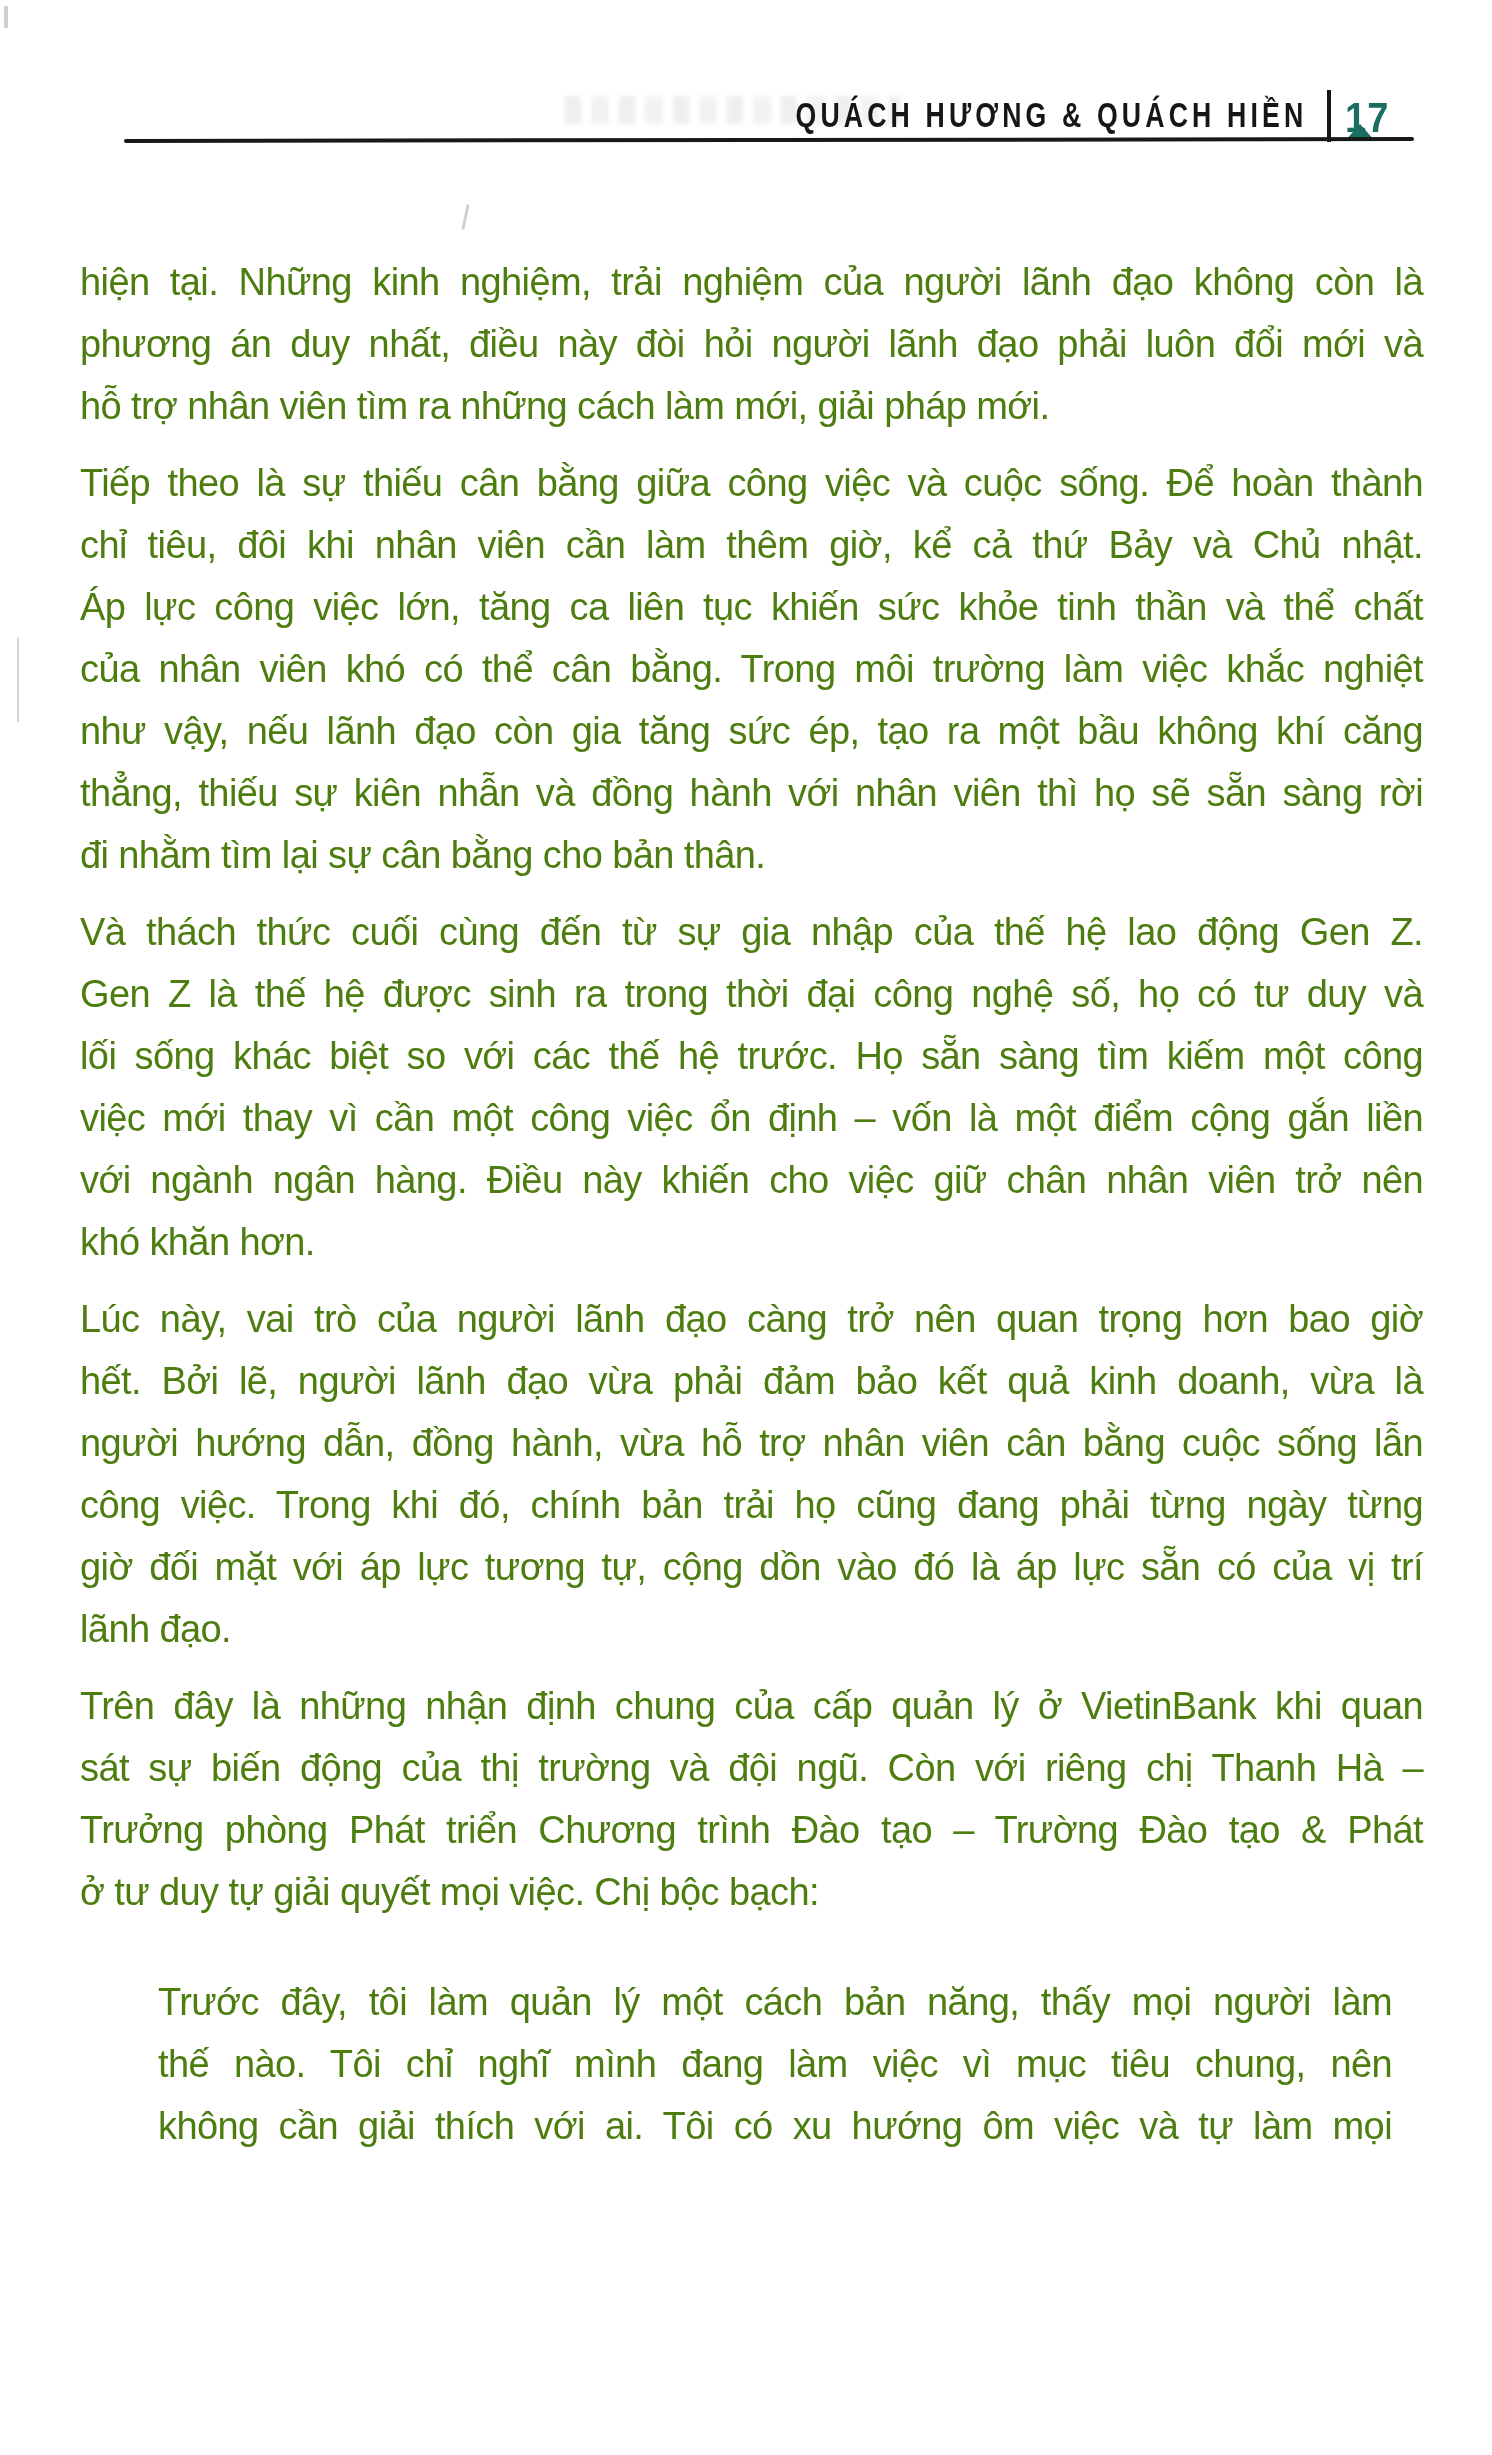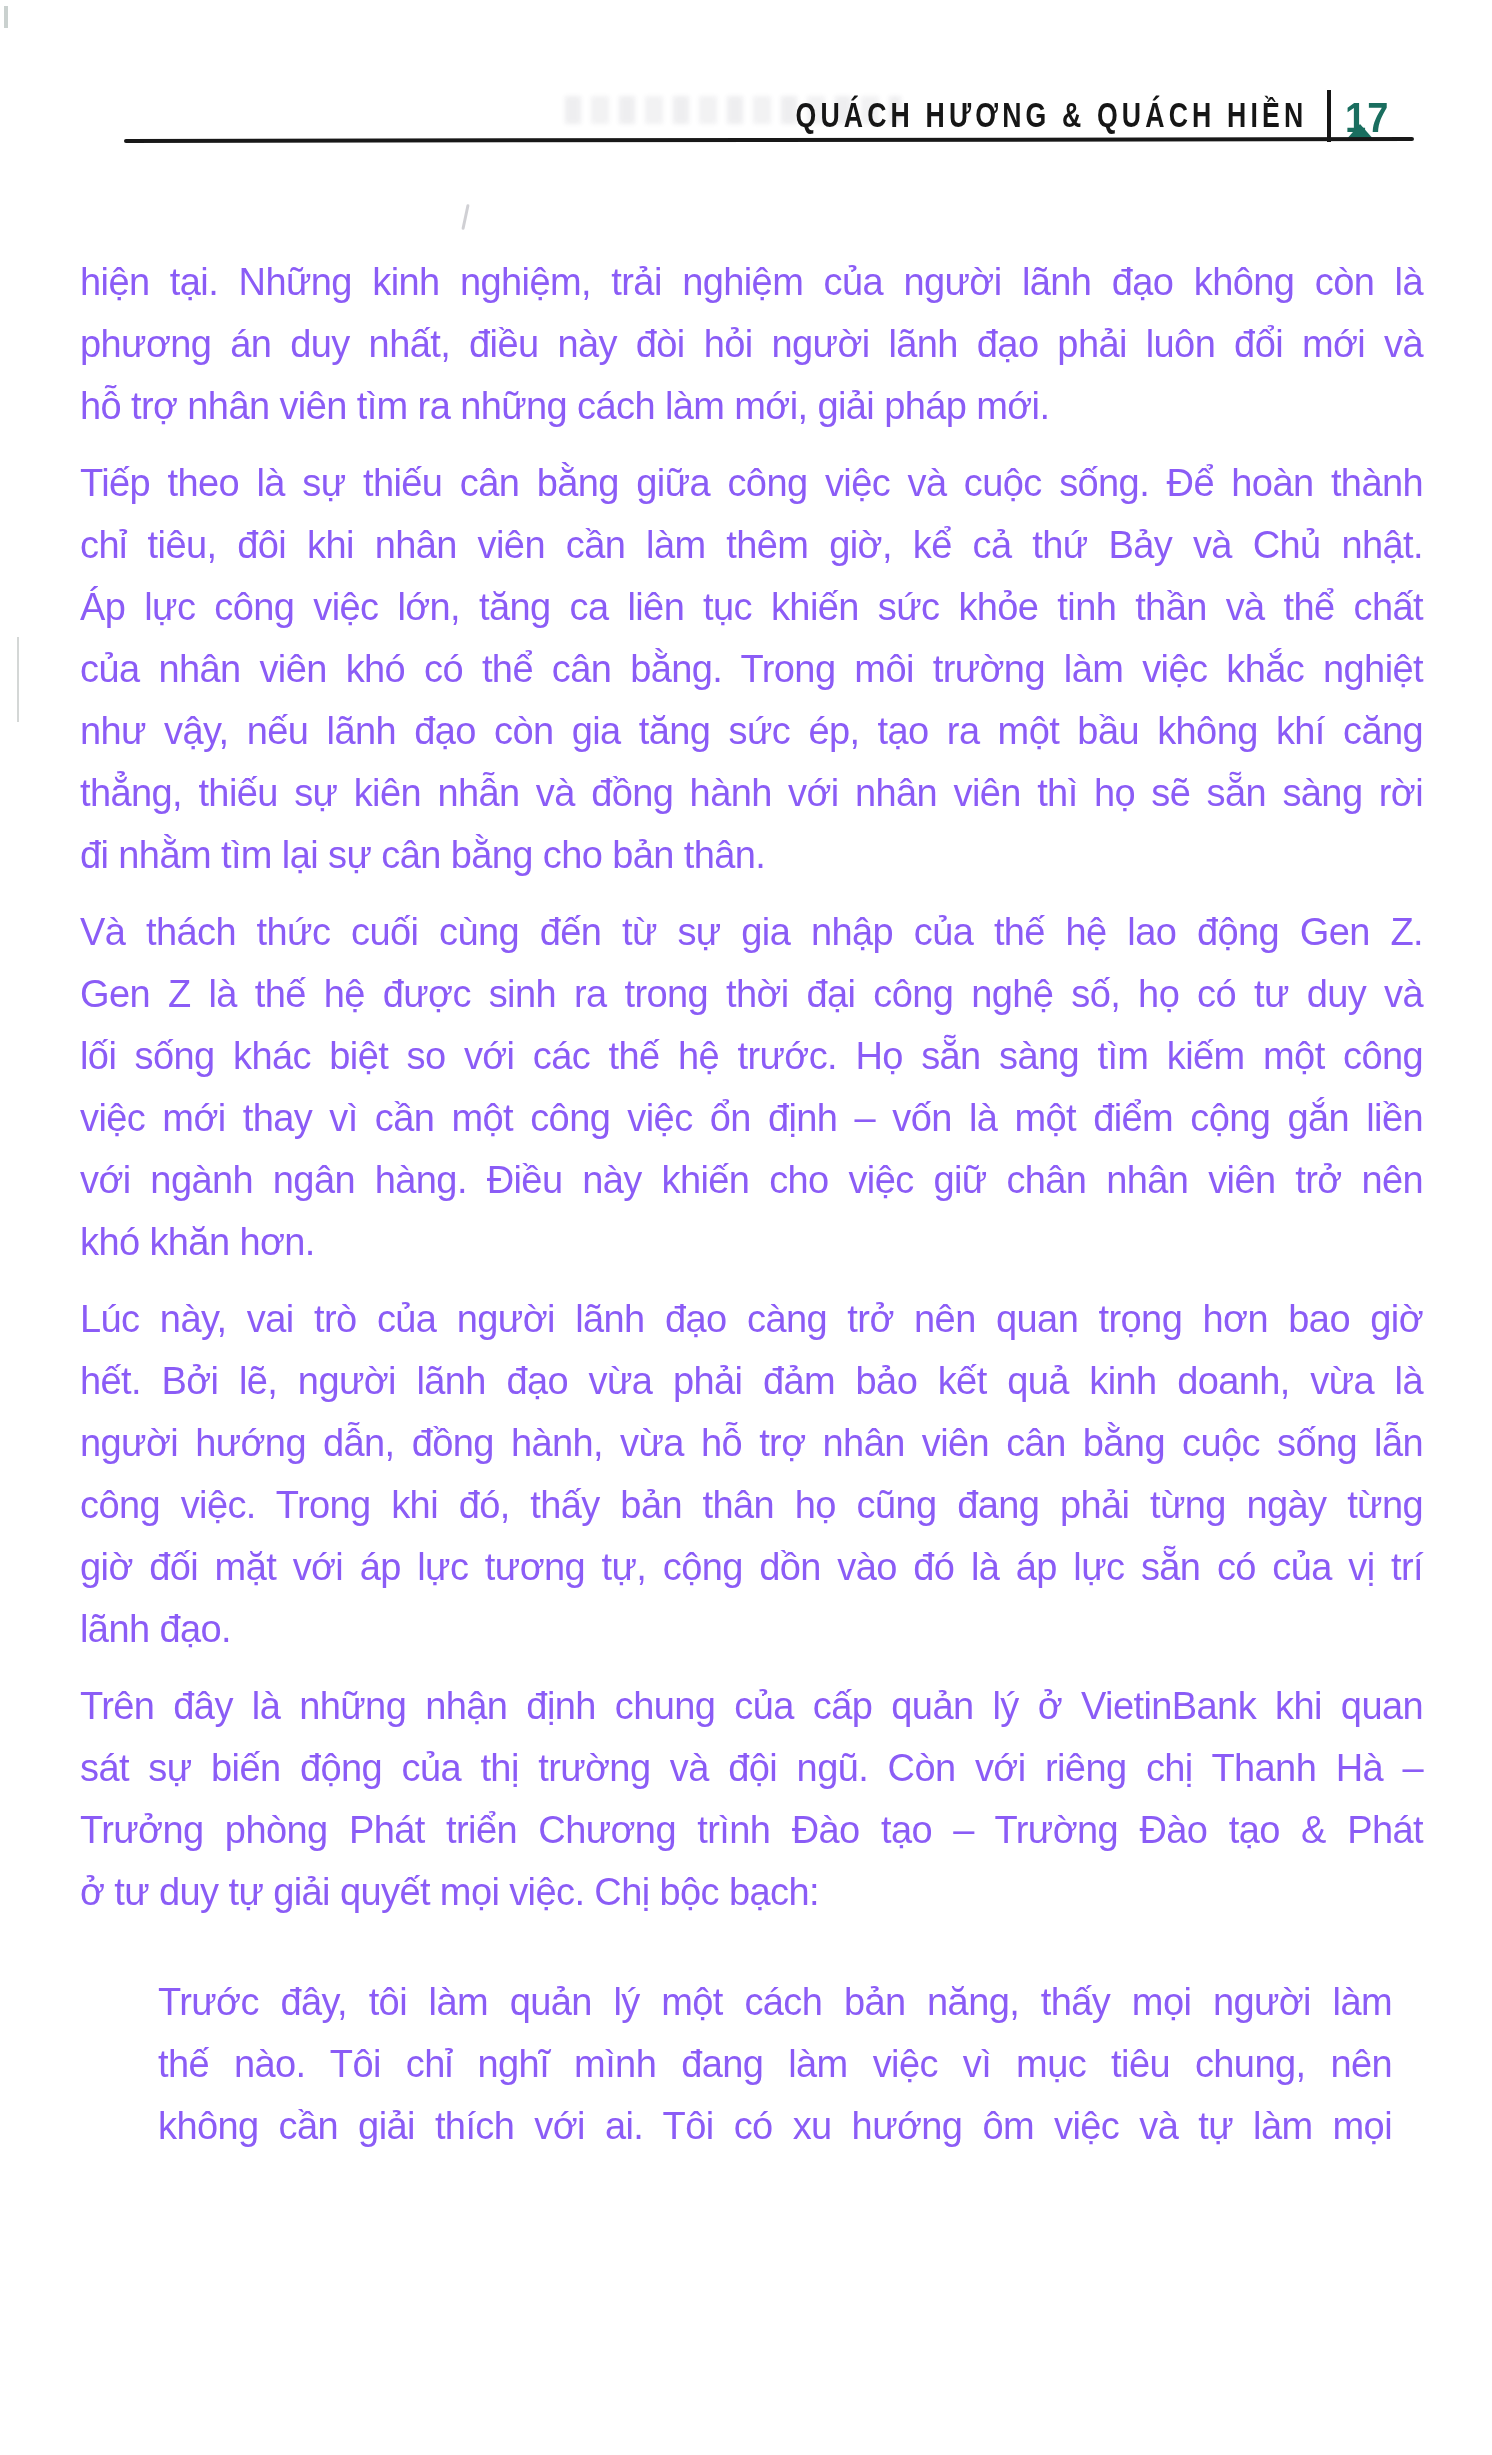--- a/index.html
+++ b/index.html
@@ -72,21 +72,21 @@
   }
   .paragraph{margin:0 0 15px 0;}
   .line{
     font-size:38px;
     line-height:62px;
     height:62px;
     letter-spacing:-0.6px;
     text-align:justify;
     text-align-last:justify;
     white-space:normal;
-    color:#8b5cf6;
+    color:#4d7c0f;
   }
   .line.last{text-align-last:left;}
 
   .quote-block{
     margin:48px 0 0 78px;
     width:1234px;
   }
 
   
   .corner-mark{
@@ -152,21 +152,21 @@
       <div class="line">lối sống khác biệt so với các thế hệ trước. Họ sẵn sàng tìm kiếm một công</div>
       <div class="line">việc mới thay vì cần một công việc ổn định – vốn là một điểm cộng gắn liền</div>
       <div class="line">với ngành ngân hàng. Điều này khiến cho việc giữ chân nhân viên trở nên</div>
       <div class="line last">khó khăn hơn.</div>
     </div>
 
     <div class="paragraph">
       <div class="line">Lúc này, vai trò của người lãnh đạo càng trở nên quan trọng hơn bao giờ</div>
       <div class="line">hết. Bởi lẽ, người lãnh đạo vừa phải đảm bảo kết quả kinh doanh, vừa là</div>
       <div class="line">người hướng dẫn, đồng hành, vừa hỗ trợ nhân viên cân bằng cuộc sống lẫn</div>
-      <div class="line">công việc. Trong khi đó, thấy bản thân họ cũng đang phải từng ngày từng</div>
+      <div class="line">công việc. Trong khi đó, chính bản trải họ cũng đang phải từng ngày từng</div>
       <div class="line">giờ đối mặt với áp lực tương tự, cộng dồn vào đó là áp lực sẵn có của vị trí</div>
       <div class="line last">lãnh đạo.</div>
     </div>
 
     <div class="paragraph">
       <div class="line">Trên đây là những nhận định chung của cấp quản lý ở VietinBank khi quan</div>
       <div class="line">sát sự biến động của thị trường và đội ngũ. Còn với riêng chị Thanh Hà –</div>
       <div class="line">Trưởng phòng Phát triển Chương trình Đào tạo – Trường Đào tạo &amp; Phát</div>
       <div class="line last">ở tư duy tự giải quyết mọi việc. Chị bộc bạch:</div>
     </div>

